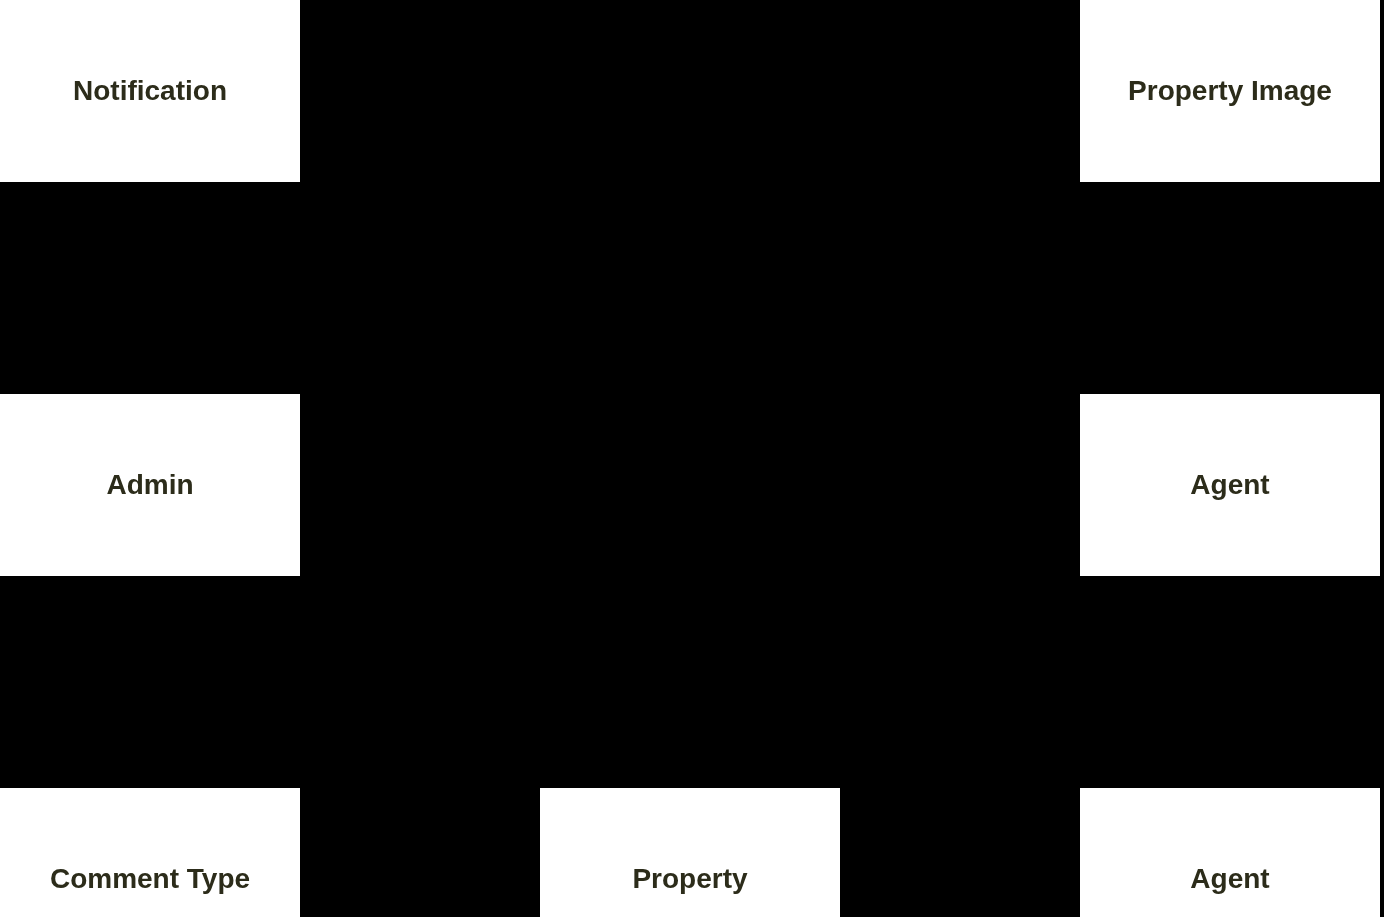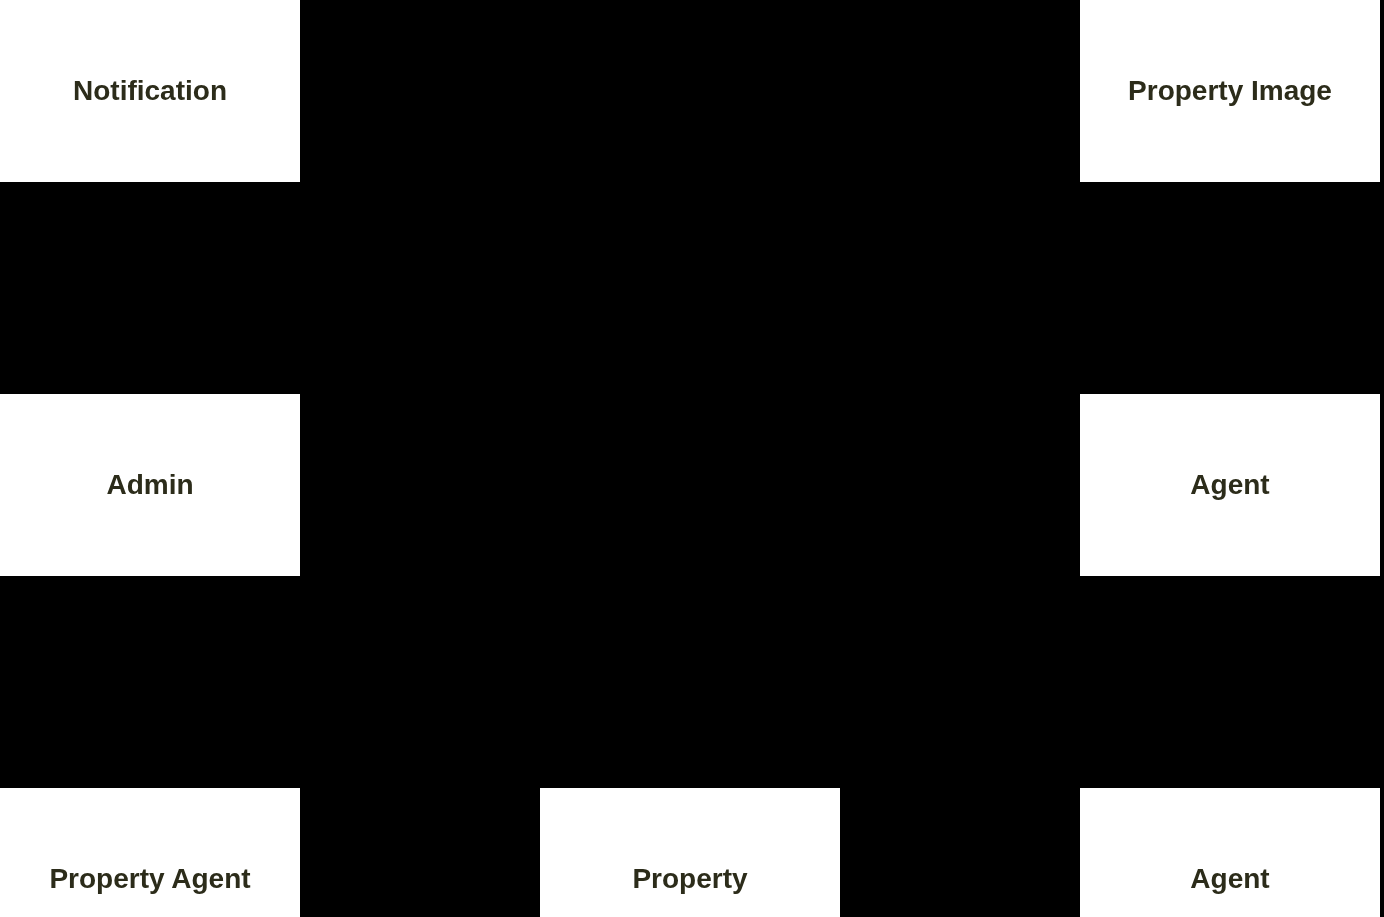--- a/index.html
+++ b/index.html
@@ -115,21 +115,21 @@
   <div class="cell-black r3c6"></div>
 
   <div class="cell-black r4c1"></div>
   <div class="cell-black r4c2"></div>
   <div class="cell-black r4c3"></div>
   <div class="cell-black r4c4"></div>
   <div class="cell-black r4c5"></div>
   <div class="cell-black r4c6"></div>
 
   <div class="cell-white r5c1">
-    <span class="cell-label">Property Agent</span>
+    <span class="cell-label">Comment Type</span>
   </div>
   <div class="cell-black r5c2"></div>
   <div class="cell-white r5c3">
     <span class="cell-label">Property</span>
   </div>
   <div class="cell-black r5c4"></div>
   <div class="cell-white r5c5">
     <span class="cell-label">Agent</span>
   </div>
   <div class="cell-black r5c6"></div>

